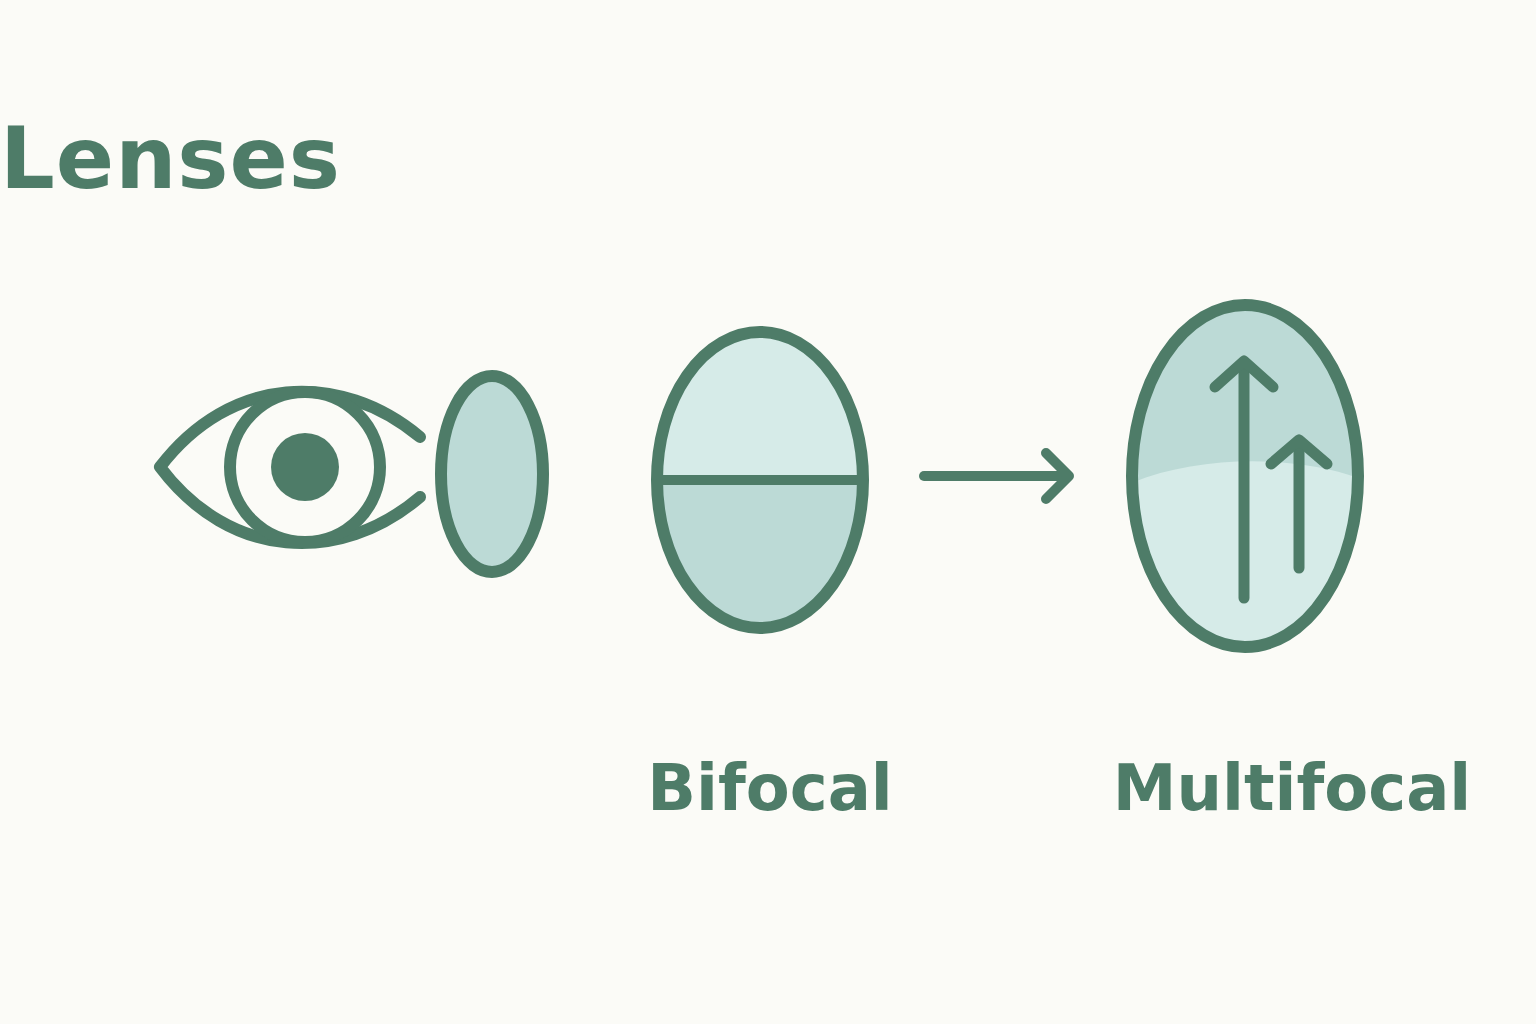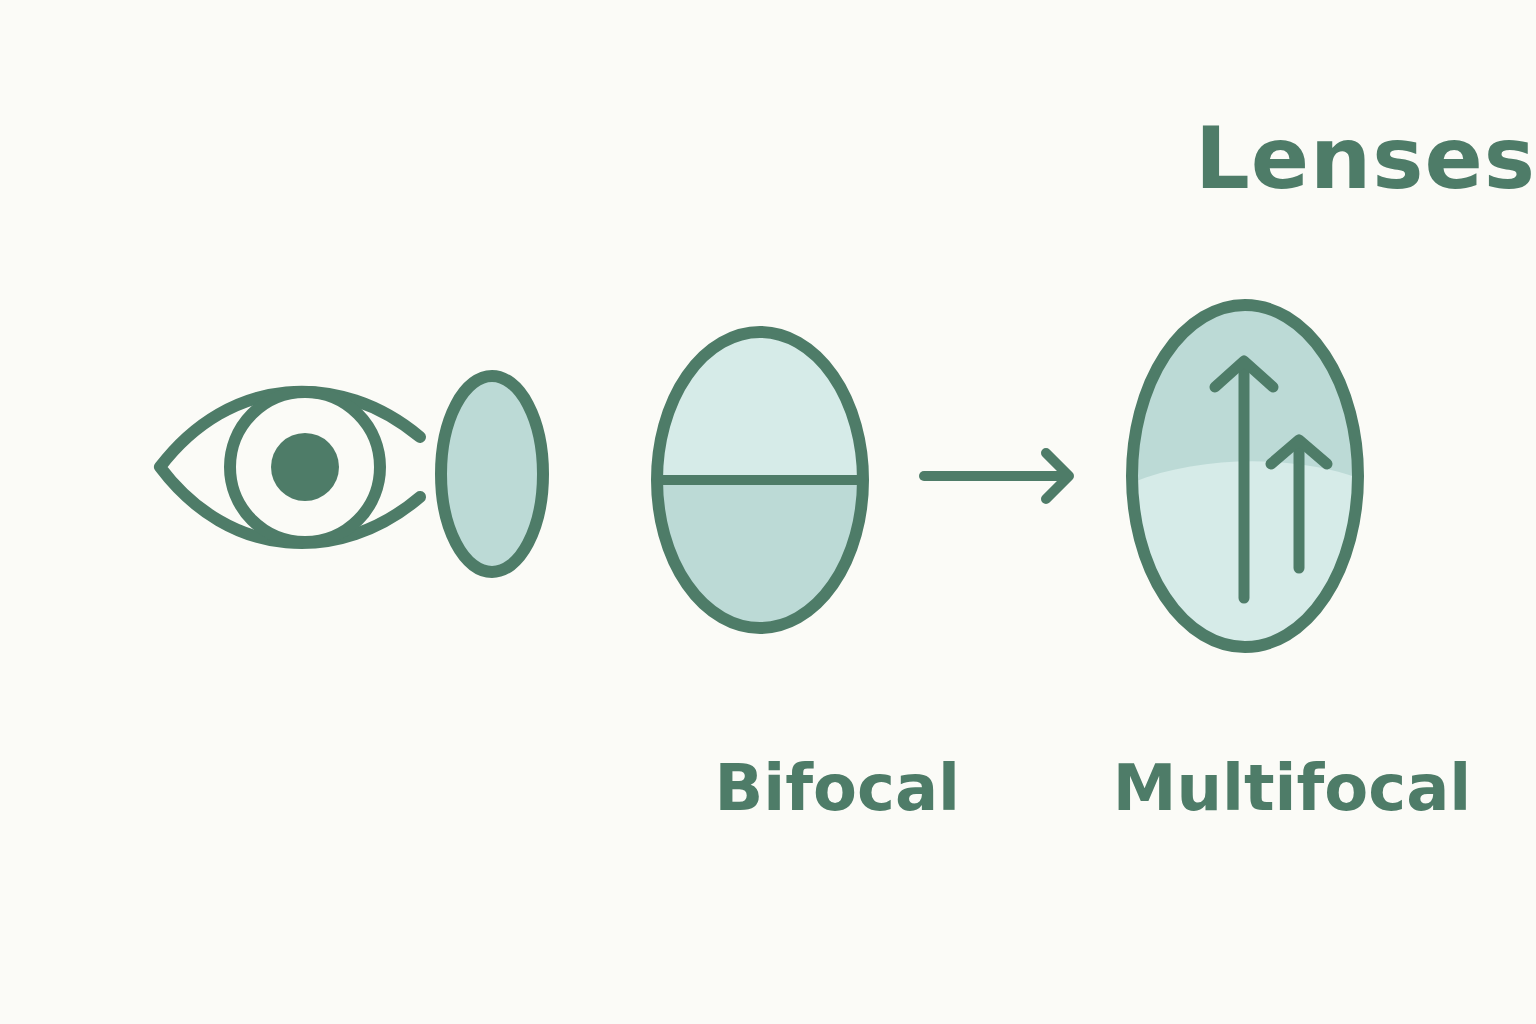--- a/index.html
+++ b/index.html
@@ -4,21 +4,21 @@
 <style>
   html, body { margin: 0; padding: 0; }
   body {
     width: 1536px; height: 1024px;
     background: #fbfbf7;
     position: relative; overflow: hidden;
     font-family: "DejaVu Sans", sans-serif;
   }
   .title {
     position: absolute; left: 0; width: 1536px; top: 108px;
-    text-align: right; font-size: 86px; font-weight: bold;
+    text-align: left; font-size: 86px; font-weight: bold;
     color: #4e7c68; letter-spacing: 1px;
   }
   svg.art { position: absolute; left: 0; top: 0; }
   .label {
     position: absolute; color: #4e7c68; font-weight: bold;
     font-size: 64px; line-height: 1.5; text-align: center;
   }
 </style>
 </head>
 <body>
@@ -61,14 +61,14 @@
       <line x1="1244" y1="598" x2="1244" y2="364"></line>
       <polyline points="1215,387 1244,361 1273,387"></polyline>
       <line x1="1299" y1="568" x2="1299" y2="443"></line>
       <polyline points="1271,464 1299,440 1327,464"></polyline>
     </g>
   </g>
 </svg>
 
 <div class="label" style="left:160px; top:700px; width:330px;">
 </div>
-<div class="label" style="left:580px; top:740px; width:380px;text-align:right;">Bifocal</div>
+<div class="label" style="left:580px; top:740px; width:380px;">Bifocal</div>
 <div class="label" style="left:1072px; top:740px; width:440px;">Multifocal</div>
 
 </body></html>

